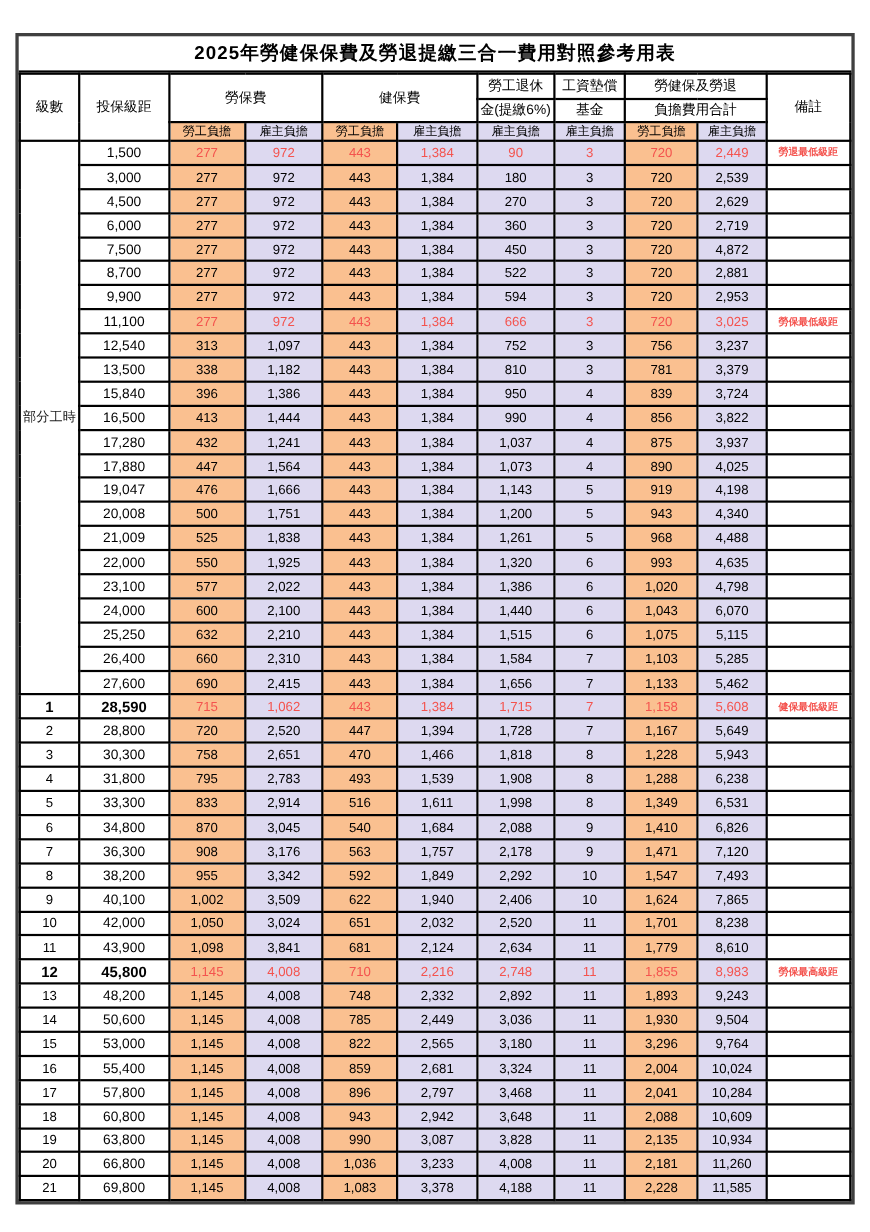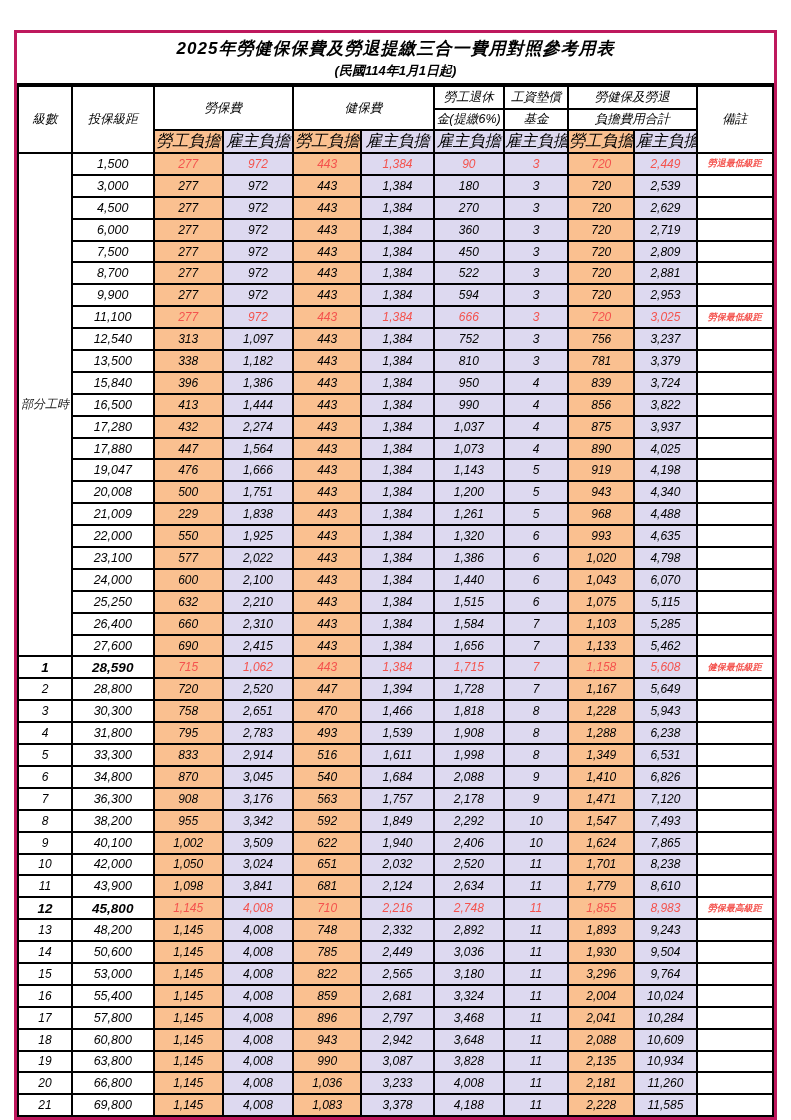--- a/index.html
+++ b/index.html
@@ -1,46 +1,45 @@
 <!DOCTYPE html>
 <html><head>
 <meta charset="utf-8">
 <style>
   html,body{margin:0;padding:0;background:#fff;}
   body{width:791px;height:1120px;font-family:"Liberation Sans","DejaVu Sans",sans-serif;color:#000;}
   .page{position:relative;width:791px;height:1120px;background:#fff;overflow:hidden;}
-  .sheet{position:absolute;left:14px;top:30px;width:763px;border:3px solid #be185d;box-sizing:border-box;background:#fff;font-style:italic;}
+  .sheet{position:absolute;left:14px;top:30px;width:763px;border:3px solid #404040;box-sizing:border-box;background:#fff;}
   .title-box{border-bottom:2px solid #000;text-align:center;padding:4px 0 3px;}
   .title-main{font-size:17px;font-weight:bold;line-height:24px;letter-spacing:1px;}
   .title-sub{font-size:13px;font-weight:bold;line-height:19px;}
   table{border-collapse:collapse;table-layout:fixed;width:100%;}
   th,td{border:2px solid #000;text-align:center;vertical-align:middle;padding:0;overflow:hidden;white-space:nowrap;}
   thead th{font-size:12.5px;font-weight:normal;background:#fff;}
   tr.h1 th{height:21px;}
   tr.h2 th{height:19px;}
-  tr.h3 th{height:15px;font-size:16px;}
+  tr.h3 th{height:15px;font-size:11px;}
   tbody tr{height:21.9px;}
   tbody td{font-size:12px;}
   .emp{background:#FAC090;}
   .er{background:#DDD9F0;}
   .bracket-cell{font-size:12.5px;margin-left:44px;}
   .level-cell{font-size:12px;}
   .group-cell{font-size:12px;color:#1a1a1a;}
   .note-cell{font-size:9px;font-weight:bold;color:#F4534E;letter-spacing:0;}
   tr.hl td.v{color:#F4534E;}
   tr.bd .level-cell,tr.bd .bracket-cell{font-weight:bold;font-size:13.5px;}
 </style>
 </head>
 <body>
 
 <div class="page">
   <div class="sheet">
     <div class="title-box">
       <div class="title-main">2025年勞健保保費及勞退提繳三合一費用對照參考用表</div>
-      <div class="title-sub">(民國114年1月1日起)</div>
     </div>
     <table>
       <colgroup>
         <col style="width:53px">
           <col style="width:80px">
           <col style="width:68px">
           <col style="width:69px">
         <col style="width:67px">
           <col style="width:71px">
           <col style="width:69px">
@@ -128,21 +127,21 @@
           </tr>
           <tr>
             <td class="bracket-cell">7,500</td>
             <td class="v emp">277</td>
             <td class="v er">972</td>
             <td class="v emp">443</td>
             <td class="v er">1,384</td>
             <td class="v er">450</td>
             <td class="v er">3</td>
             <td class="v emp">720</td>
-            <td class="v er">2,809</td>
+            <td class="v er">4,872</td>
             <td class="note-cell"></td>
           </tr>
           <tr>
             <td class="bracket-cell">8,700</td>
             <td class="v emp">277</td>
             <td class="v er">972</td>
             <td class="v emp">443</td>
             <td class="v er">1,384</td>
             <td class="v er">522</td>
             <td class="v er">3</td>
@@ -218,21 +217,21 @@
             <td class="v er">1,384</td>
             <td class="v er">990</td>
             <td class="v er">4</td>
             <td class="v emp">856</td>
             <td class="v er">3,822</td>
             <td class="note-cell"></td>
           </tr>
           <tr>
             <td class="bracket-cell">17,280</td>
             <td class="v emp">432</td>
-            <td class="v er">2,274</td>
+            <td class="v er">1,241</td>
             <td class="v emp">443</td>
             <td class="v er">1,384</td>
             <td class="v er">1,037</td>
             <td class="v er">4</td>
             <td class="v emp">875</td>
             <td class="v er">3,937</td>
             <td class="note-cell"></td>
           </tr>
           <tr>
             <td class="bracket-cell">17,880</td>
@@ -265,21 +264,21 @@
             <td class="v emp">443</td>
             <td class="v er">1,384</td>
             <td class="v er">1,200</td>
             <td class="v er">5</td>
             <td class="v emp">943</td>
             <td class="v er">4,340</td>
             <td class="note-cell"></td>
           </tr>
           <tr>
             <td class="bracket-cell">21,009</td>
-            <td class="v emp">229</td>
+            <td class="v emp">525</td>
             <td class="v er">1,838</td>
             <td class="v emp">443</td>
             <td class="v er">1,384</td>
             <td class="v er">1,261</td>
             <td class="v er">5</td>
             <td class="v emp">968</td>
             <td class="v er">4,488</td>
             <td class="note-cell"></td>
           </tr>
           <tr>

